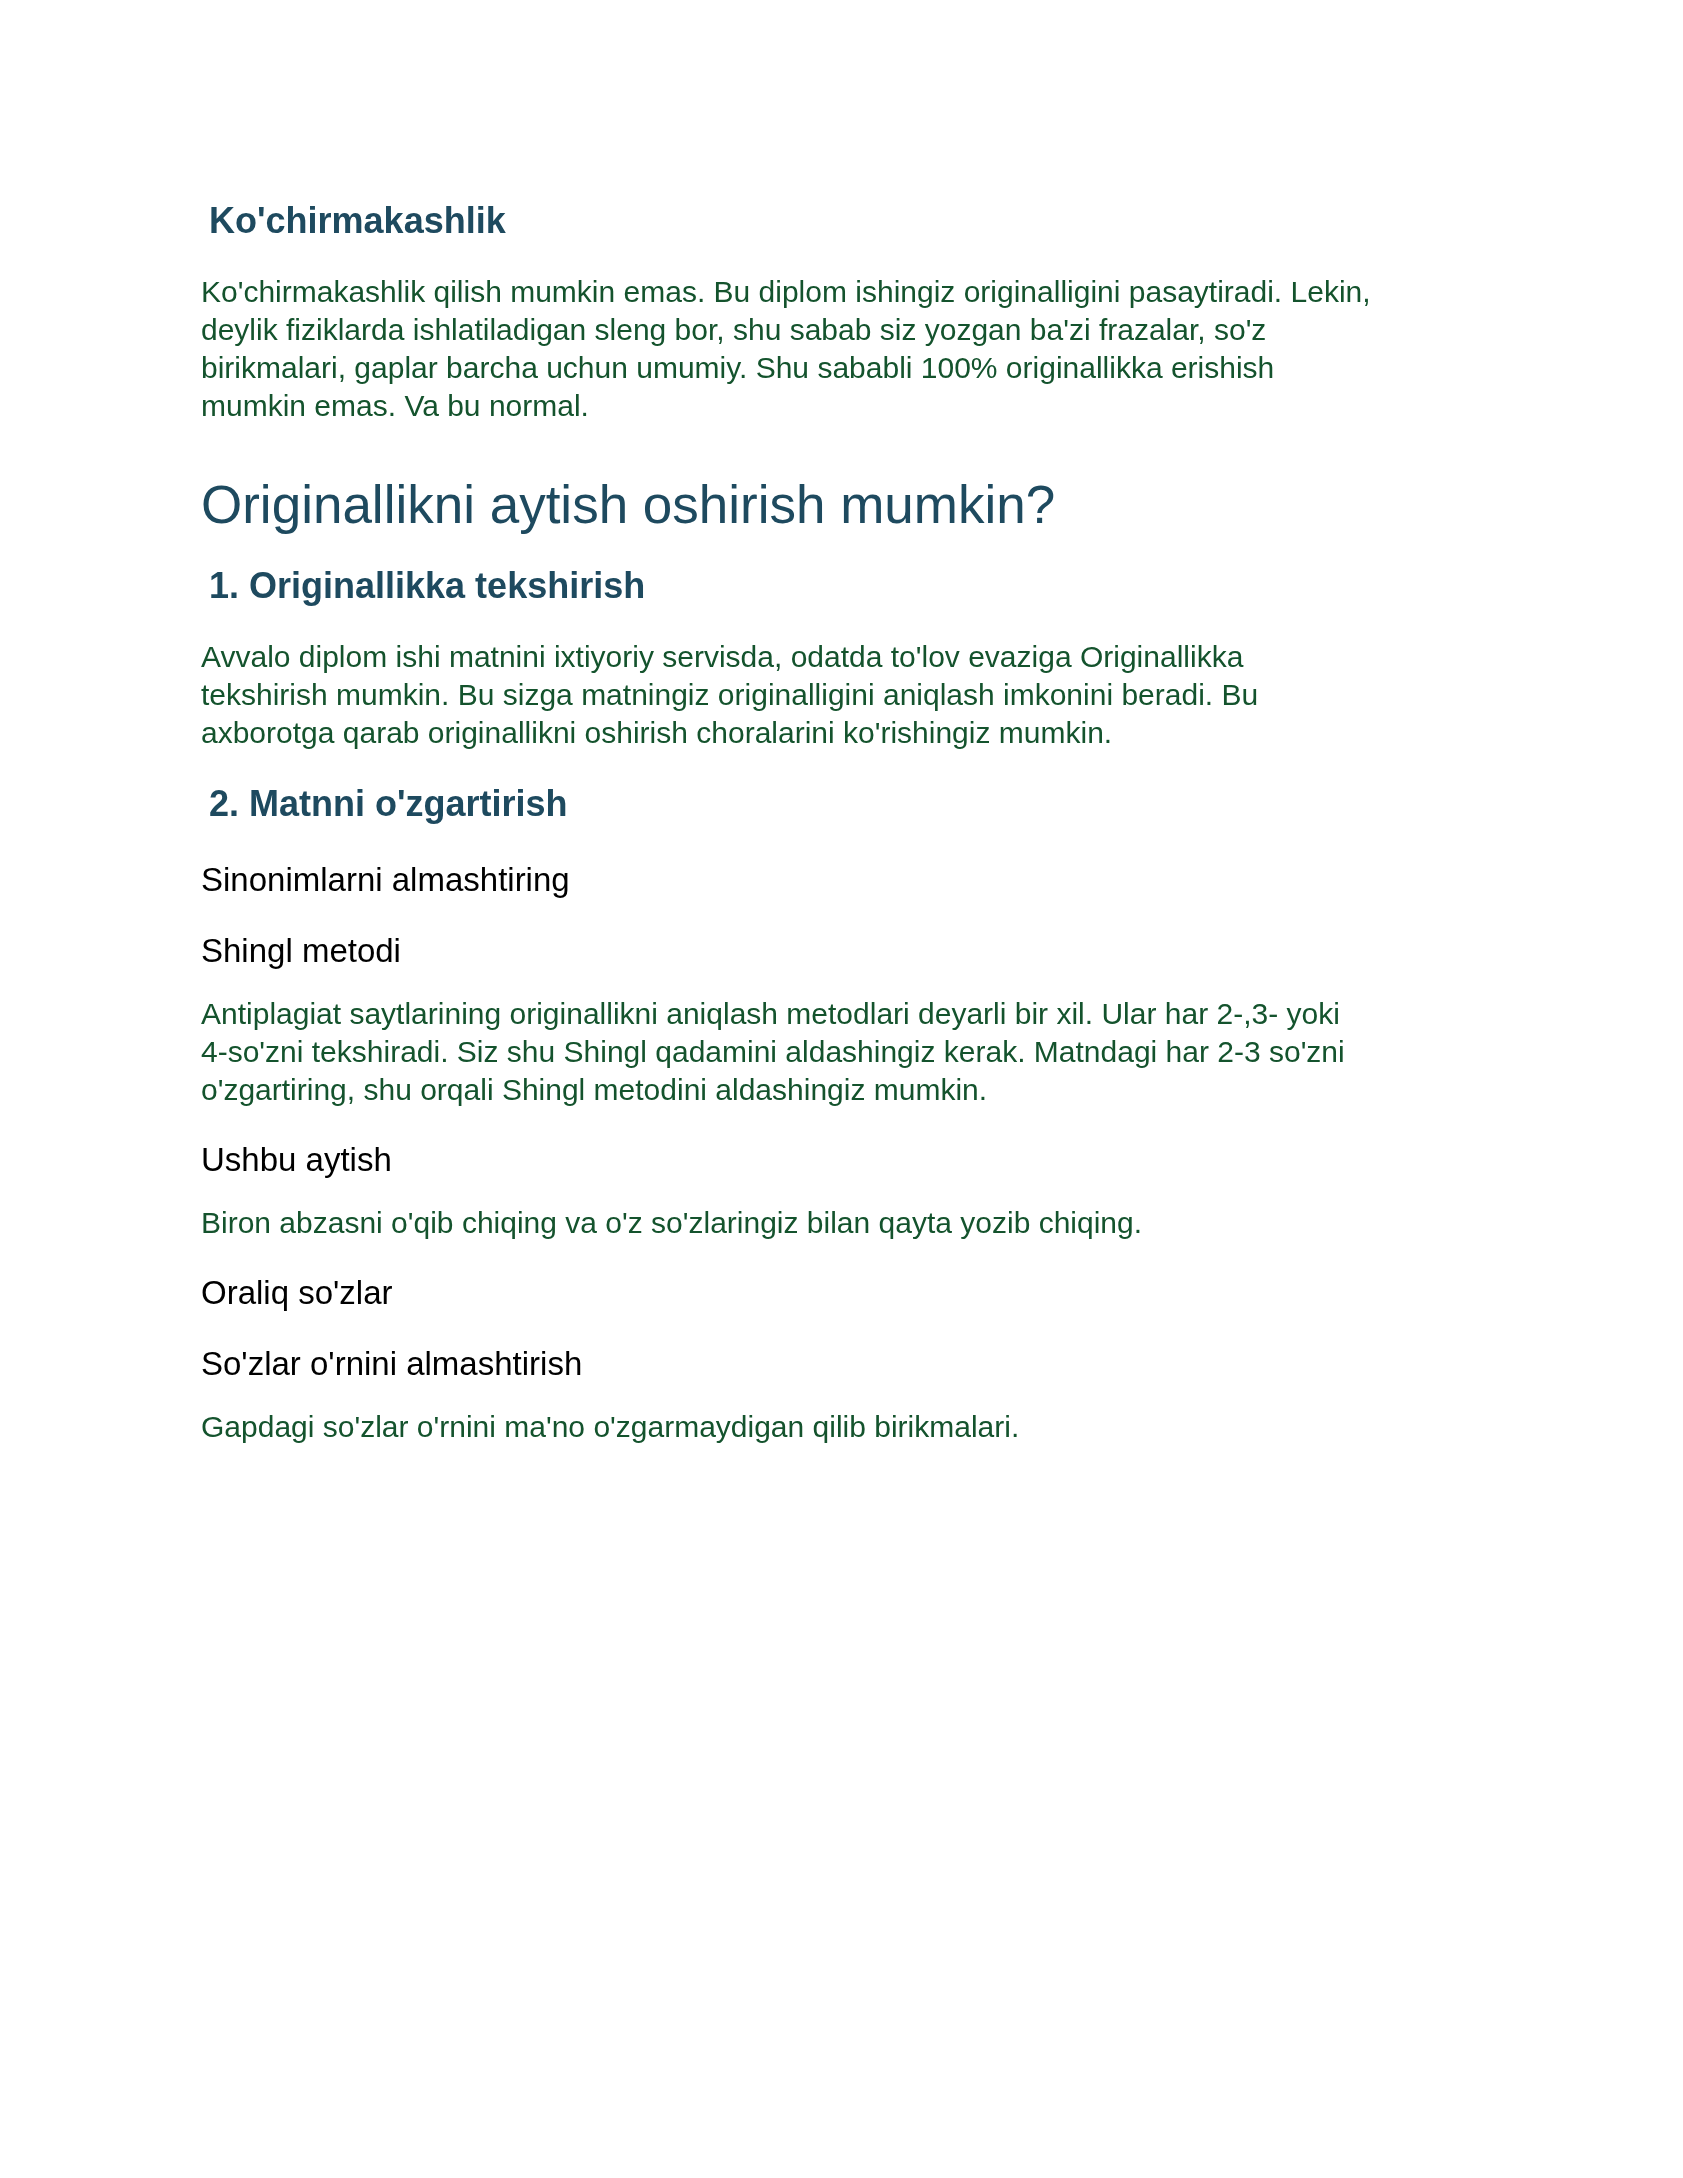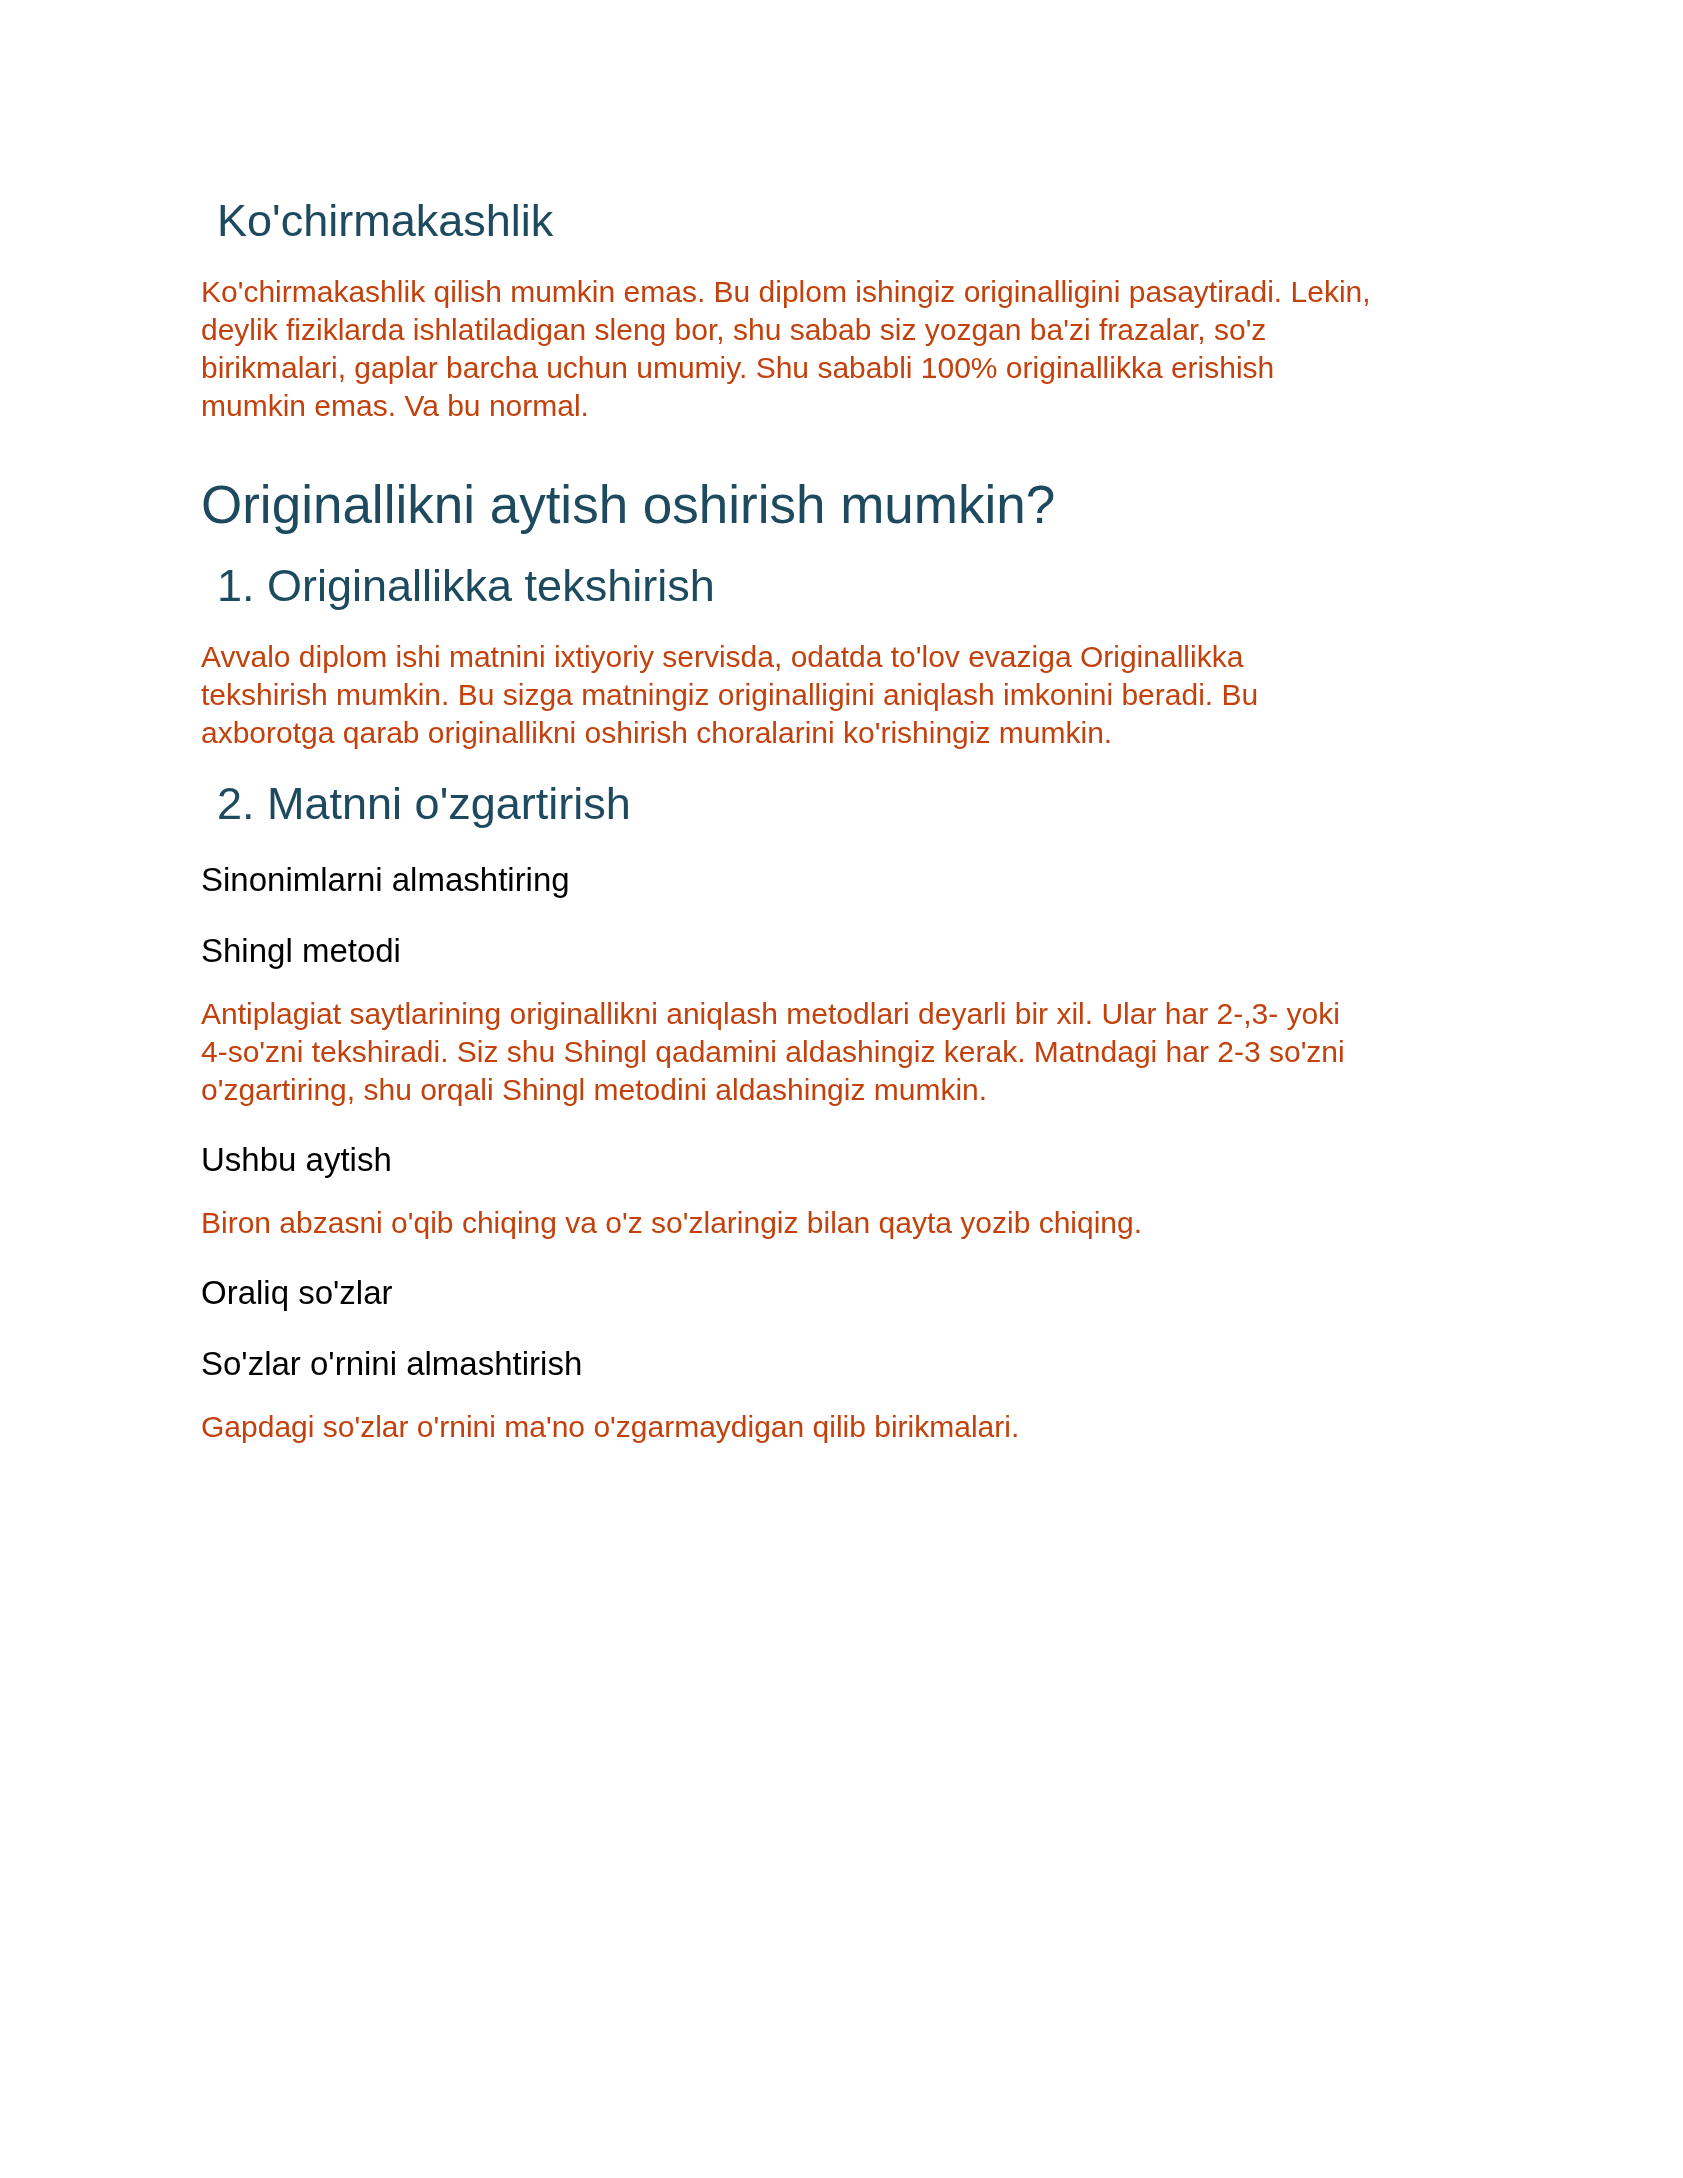--- a/index.html
+++ b/index.html
@@ -23,40 +23,40 @@
   }
   .doc-h1 {
     font-size: 53px;
     line-height: 61px;
     font-weight: 400;
     color: #1E4A5F;
     margin: 49px 0 26px 0;
     white-space: pre-line;
   }
   .doc-h2 {
-    font-size: 45px;
+    font-size: 36px;
     line-height: 50px;
-    font-weight: 400;
+    font-weight: 700;
     color: #1E4A5F;
-    margin: 0 0 27px 16px;
+    margin: 0 0 27px 8px;
     white-space: pre-line;
   }
   .doc-h3 {
     font-size: 33px;
     line-height: 40px;
     font-weight: 400;
     color: #000000;
     margin: 31px 0 24px 0;
     white-space: pre-line;
   }
   .doc-p {
     font-size: 30px;
     line-height: 38px;
     font-weight: 400;
-    color: #c2410c;
+    color: #14532d;
     margin: 0 0 27px 0;
     white-space: pre-line;
   }
 </style>
 </head>
 <body>
 
 <div class="page">
 
   <h2 class="doc-h2">Ko'chirmakashlik</h2>

